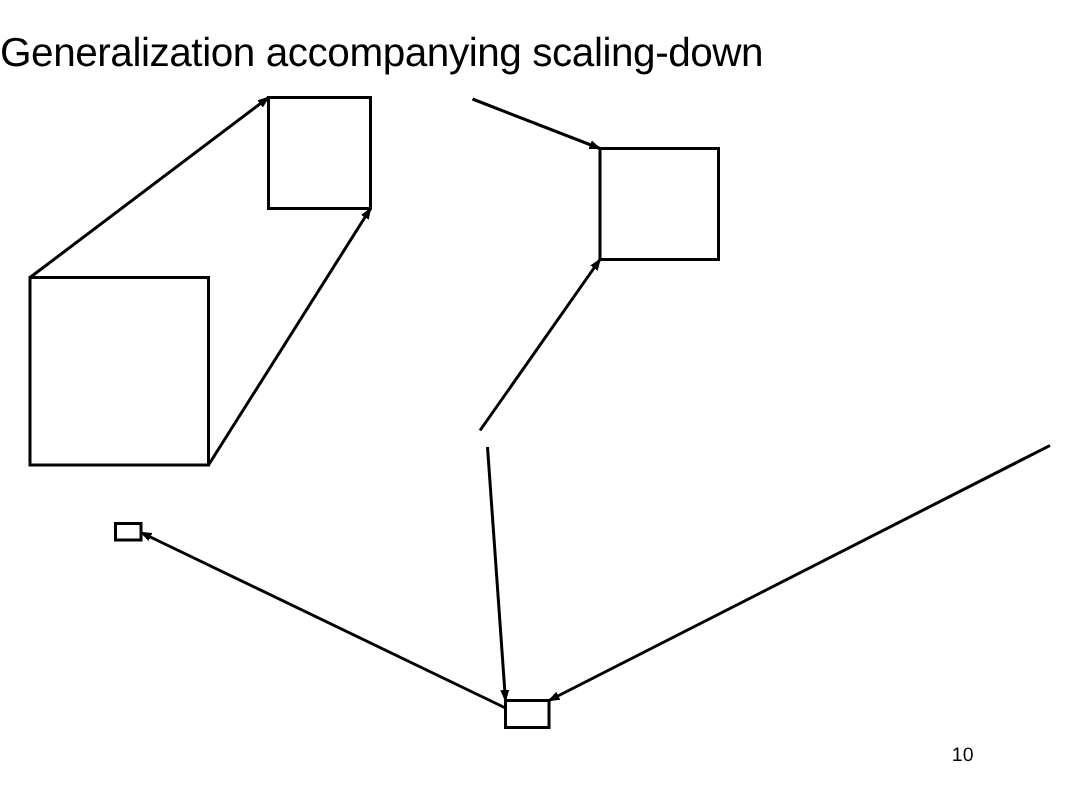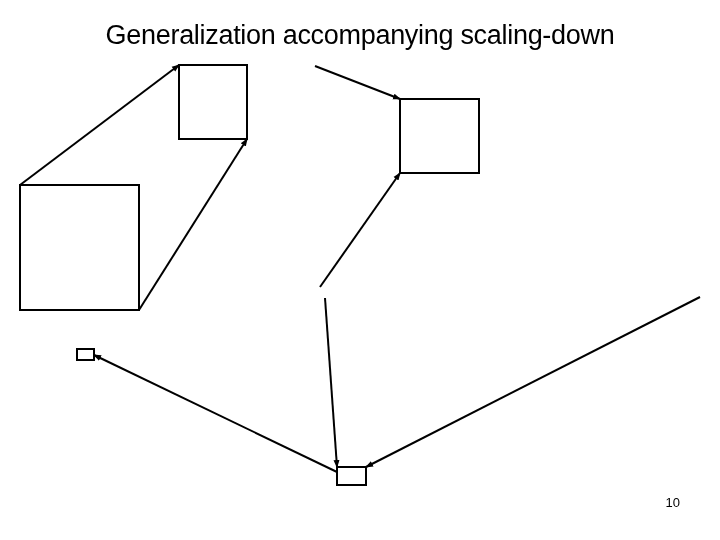--- a/index.html
+++ b/index.html
@@ -1,18 +1,18 @@
 <!DOCTYPE html>
 <html><head>
   <meta charset="utf-8">
   <style>
     html, body { margin: 0; padding: 0; background: #ffffff; }
     body { width: 720px; height: 540px; position: relative; overflow: hidden; font-family: "Liberation Sans", sans-serif; }
-    .title { position: absolute; left: 0; top: 20px; width: 720px; text-align: center; font-size: 27px; color: #000; letter-spacing: -0.3px; }
-    .page-num { position: absolute; left: 650px; top: 495px; width: 30px; text-align: right; font-size: 13px; color: #000; }
+    .title { position: absolute; left: 0; top: 20px; width: 720px; font-size: 27px; color: #000; letter-spacing: -0.3px; }
+    .page-num { position: absolute; left: 619px; top: 495px; width: 30px; text-align: right; font-size: 13px; color: #000; }
     svg { position: absolute; left: 0; top: 0; }
   </style>
 </head>
 <body>
 
 <div class="title">Generalization accompanying scaling-down</div>
 
 <svg id="diagram" width="720" height="540" viewBox="0 0 720 540">
   <defs>
     <marker id="arrowhead" markerWidth="8" markerHeight="8" refX="7" refY="4" orient="auto" markerUnits="userSpaceOnUse">

